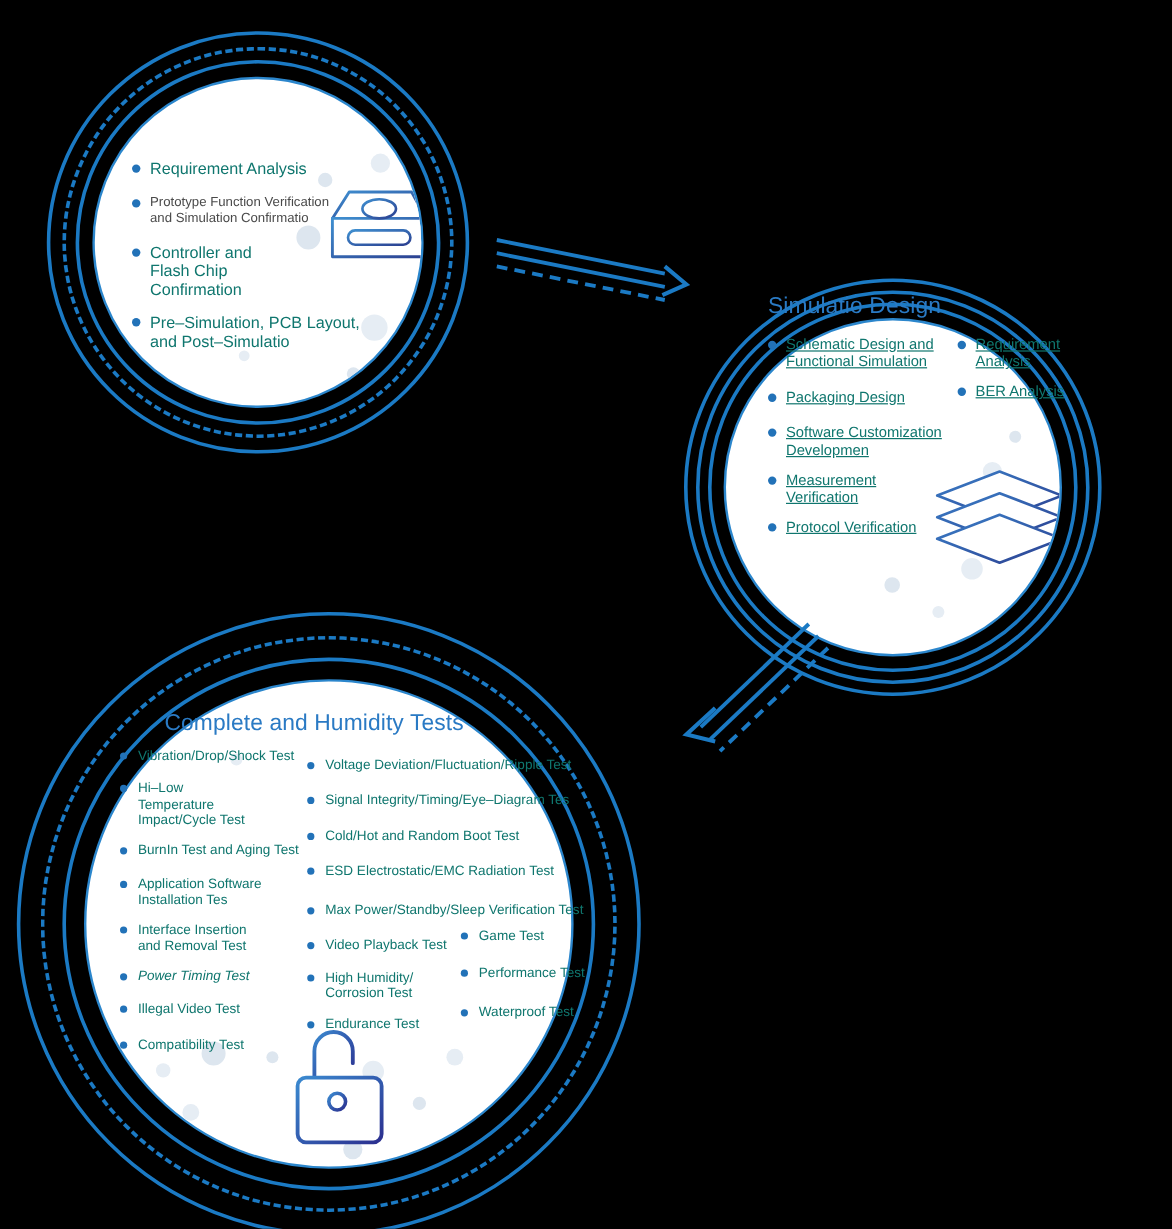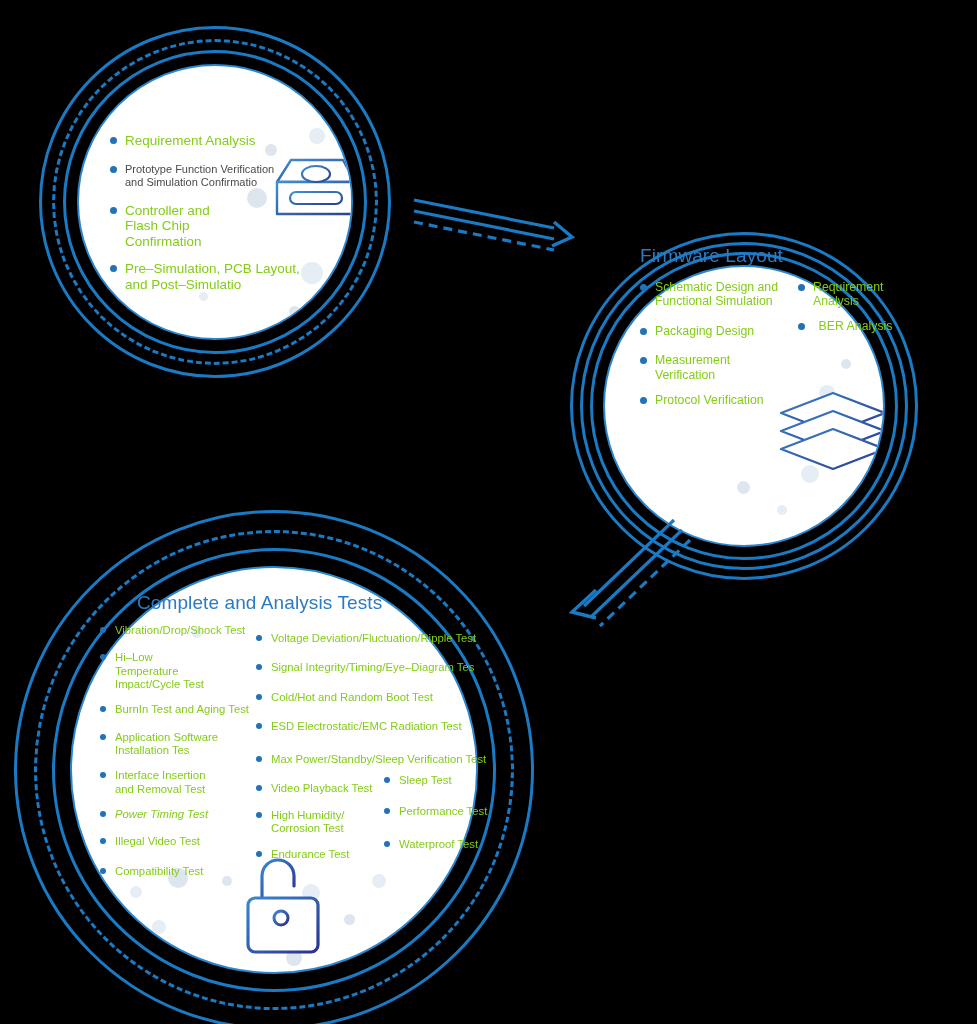--- a/index.html
+++ b/index.html
@@ -27,34 +27,34 @@
   
   .content{position:absolute;z-index:6;}
   .title{
     color:#2a7ac4;font-size:19px;font-weight:400;letter-spacing:.1px;
     white-space:nowrap;
   }
 
   ul.bullets{list-style:none;margin:0;padding:0;}
   ul.bullets li{
     position:relative;padding-left:15px;margin-bottom:10px;
-    color:#84cc16;font-size:13.5px;line-height:1.15;
+    color:#0f766e;font-size:13.5px;line-height:1.15;
   }
   ul.bullets li::before{
     content:"";position:absolute;left:0;top:4px;
     width:7px;height:7px;border-radius:50%;background:#2272b8;
   }
   ul.bullets li.tiny{font-size:11px;line-height:1.2;color:#4a4a4a;}
   ul.bullets li.tiny::before{top:3px;}
 
   
   .tests ul.bullets li{font-size:11.3px;margin-bottom:12px;line-height:1.18;}
   .tests ul.bullets li::before{width:6px;height:6px;top:3px;}
 
-  .fw ul.bullets li{font-size:12.3px;margin-bottom:11px;}
+  .fw ul.bullets li{font-size:12.3px;margin-bottom:11px;text-decoration:underline;}
 
   
   .arrow{position:absolute;z-index:7;}
 
   
   .icon{position:absolute;z-index:5;}
 </style>
 </head>
 <body>
 
@@ -134,32 +134,33 @@
           </linearGradient>
         </defs>
         <path d="M60 54 L8 34 L60 14 L112 34 Z" stroke="url(#gFw)" stroke-width="2.2" fill="#fff" stroke-linejoin="round"></path>
         <path d="M60 72 L8 52 L60 32 L112 52 Z" stroke="url(#gFw)" stroke-width="2.2" fill="#fff" stroke-linejoin="round"></path>
         <path d="M60 90 L8 70 L60 50 L112 70 Z" stroke="url(#gFw)" stroke-width="2.2" fill="#fff" stroke-linejoin="round"></path>
       </svg>
     </span>
   </div>
 
   <div class="content fw" style="left:65px;top:0px;width:270px;">
-    <div class="title" style="position:absolute;left:5px;top:13px;">Firmware Layout</div>
+    <div class="title" style="position:absolute;left:5px;top:13px;">Simulatio Design</div>
 
     <ul class="bullets" style="position:absolute;left:5px;top:48px;width:150px;">
       <li style="width:140px;">Schematic Design and Functional Simulation</li>
       <li style="margin-bottom:15px;margin-top:16px;">Packaging Design</li>
+      <li style="width:142px;">Software Customization Developmen</li>
       <li style="width:100px;">Measurement Verification</li>
       <li>Protocol Verification</li>
     </ul>
 
     <ul class="bullets" style="position:absolute;left:163px;top:48px;width:100px;">
       <li style="width:70px;">Requirement Analysis</li>
-      <li style="margin-top:11px;text-align:center;">BER Analysis</li>
+      <li style="margin-top:11px;">BER Analysis</li>
     </ul>
   </div>
 </div>
 
 <div class="arrow" style="left:552px;top:508px;width:140px;height:120px;">
   <svg width="140" height="120" viewBox="0 0 140 120" fill="none">
     <line x1="122" y1="12" x2="32" y2="98" stroke="#1b7ac4" stroke-width="3.2"></line>
     <line x1="130" y1="22" x2="40" y2="108" stroke="#1b7ac4" stroke-width="3.2"></line>
     <line x1="138" y1="32" x2="48" y2="118" stroke="#1b7ac4" stroke-width="3.2" stroke-dasharray="9 6"></line>
     <path d="M44 82 L20 104 L44 110" stroke="#1b7ac4" stroke-width="3.4" fill="none" stroke-linejoin="miter"></path>
@@ -196,21 +197,21 @@
         <rect x="12" y="42" width="70" height="54" rx="7" stroke="url(#gLk)" stroke-width="3.2" fill="#fff"></rect>
         <circle cx="45" cy="62" r="7" stroke="url(#gLk)" stroke-width="3" fill="#fff"></circle>
         <path d="M45 69 L45 86" stroke="url(#gLk)" stroke-width="3" stroke-linecap="round"></path>
         <path d="M45 74 L54 74" stroke="url(#gLk)" stroke-width="3" stroke-linecap="round"></path>
         <path d="M45 80 L54 80" stroke="url(#gLk)" stroke-width="3" stroke-linecap="round"></path>
       </svg>
     </span>
   </div>
 
   <div class="content tests" style="left:88px;top:76px;width:400px;">
-    <div class="title" style="position:absolute;left:37px;top:8px;">Complete and Analysis Tests</div>
+    <div class="title" style="position:absolute;left:37px;top:8px;">Complete and Humidity Tests</div>
 
     <ul class="bullets" style="position:absolute;left:0px;top:40px;width:150px;">
       <li style="margin-bottom:14px;">Vibration/Drop/Shock Test</li>
       <li style="width:100px;">Hi–Low Temperature Impact/Cycle Test</li>
       <li style="margin-bottom:14px;">BurnIn Test and Aging Test</li>
       <li style="width:104px;">Application Software Installation Tes</li>
       <li style="width:110px;">Interface Insertion and Removal Test</li>
       <li style="margin-bottom:14px;font-style:italic;">Power Timing Test</li>
       <li style="margin-bottom:16px;">Illegal Video Test</li>
       <li>Compatibility Test</li>
@@ -221,18 +222,18 @@
       <li style="margin-bottom:16px;white-space:nowrap;">Signal Integrity/Timing/Eye–Diagram Tes</li>
       <li style="margin-bottom:16px;white-space:nowrap;">Cold/Hot and Random Boot Test</li>
       <li style="margin-bottom:20px;white-space:nowrap;">ESD Electrostatic/EMC Radiation Test</li>
       <li style="margin-bottom:15px;white-space:nowrap;">Max Power/Standby/Sleep Verification Test</li>
       <li style="margin-bottom:14px;">Video Playback Test</li>
       <li style="width:78px;">High Humidity/ Corrosion Test</li>
       <li>Endurance Test</li>
     </ul>
 
     <ul class="bullets" style="position:absolute;left:284px;top:190px;width:110px;">
-      <li style="margin-bottom:18px;white-space:nowrap;">Sleep Test</li>
+      <li style="margin-bottom:18px;white-space:nowrap;">Game Test</li>
       <li style="margin-bottom:19px;white-space:nowrap;">Performance Test</li>
       <li style="white-space:nowrap;">Waterproof Test</li>
     </ul>
   </div>
 </div>
 
 </body></html>

